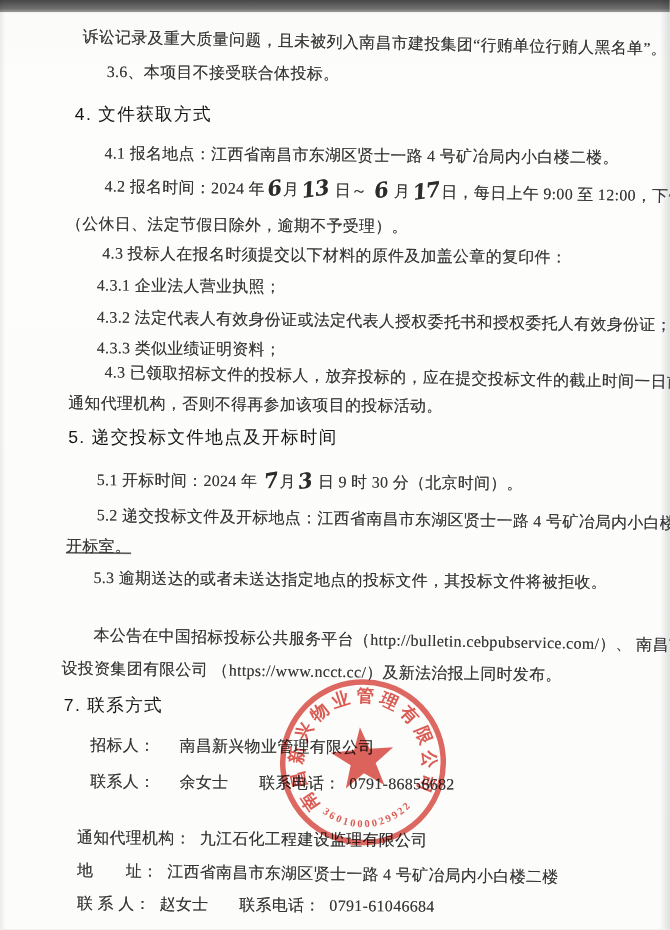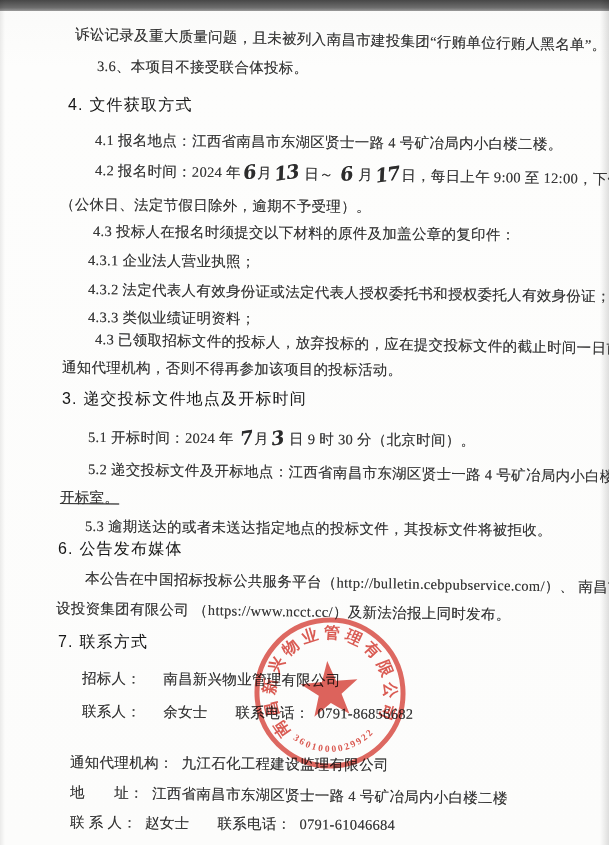--- a/index.html
+++ b/index.html
@@ -77,30 +77,29 @@
   </div>
   <div class="ln t05" style="left:60px;top:194px;">（公休日、法定节假日除外，逾期不予受理）。</div>
 
   <div class="ln t05" style="left:93px;top:221px;">4.3 投标人在报名时须提交以下材料的原件及加盖公章的复印件：</div>
   <div class="ln t05" style="left:88px;top:250px;">4.3.1 企业法人营业执照；</div>
   <div class="ln t08" style="left:88px;top:279px;">4.3.2 法定代表人有效身份证或法定代表人授权委托书和授权委托人有效身份证；</div>
   <div class="ln t05" style="left:88px;top:307px;">4.3.3 类似业绩证明资料；</div>
   <div class="ln t10" style="left:95px;top:329px;">4.3 已领取招标文件的投标人，放弃投标的，应在提交投标文件的截止时间一日前书面</div>
   <div class="ln t05" style="left:62px;top:357px;">通知代理机构，否则不得再参加该项目的投标活动。</div>
 
-  <div class="hd" style="left:62px;top:389px;">3. 递交投标文件地点及开标时间</div>
+  <div class="hd" style="left:62px;top:389px;">5. 递交投标文件地点及开标时间</div>
 
   <div class="ln t05" style="left:88px;top:427px;">
     <span>5.1 开标时间：2024 年</span> <span class="hw">7</span><span>月</span><span class="hw">3</span> <span>日 9 时 30 分（北京时间）。</span>
   </div>
   <div class="ln t08" style="left:88px;top:459px;">5.2 递交投标文件及开标地点：江西省南昌市东湖区贤士一路 4 号矿冶局内小白楼三楼</div>
   <div class="ln t05" style="left:60px;top:487px;text-decoration:underline;">开标室。</div>
   <div class="ln t05" style="left:85px;top:516px;">5.3 逾期送达的或者未送达指定地点的投标文件，其投标文件将被拒收。</div>
 
-  <div class="hd" style="left:58px;top:539px;">6. 公告发布媒体</div>
   <div class="ln t10" style="left:85px;top:568px;">本公告在中国招标投标公共服务平台（http://bulletin.cebpubservice.com/）、 南昌市建</div>
   <div class="ln t08" style="left:56px;top:598px;">设投资集团有限公司 （https://www.ncct.cc/）及新法治报上同时发布。</div>
 
   <div class="hd" style="left:58px;top:632px;text-align:center;">7. 联系方式</div>
 
   <div class="ln t05" style="left:82px;top:668px;">
     <span>招标人：</span><span class="gap-md"></span><span>南昌新兴物业管理有限公司</span>
   </div>
   <div class="ln t05" style="left:82px;top:701px;">
     <span>联系人：</span><span class="gap-md"></span><span>余女士</span><span class="gap-lg"></span><span>联系电话：</span><span class="gap-sm"></span><span>0791-86856682</span>

